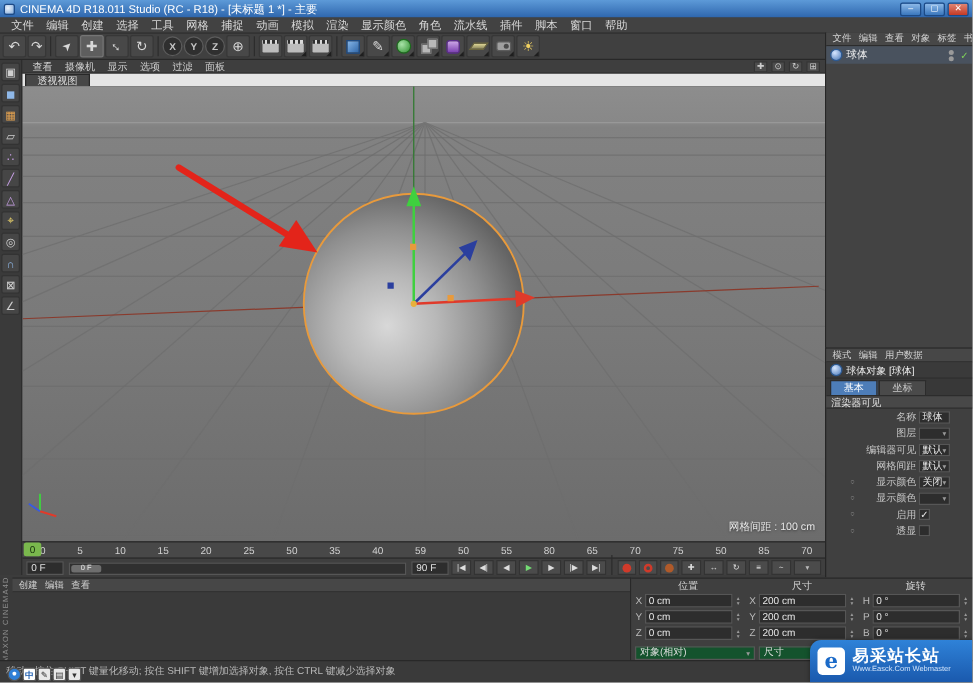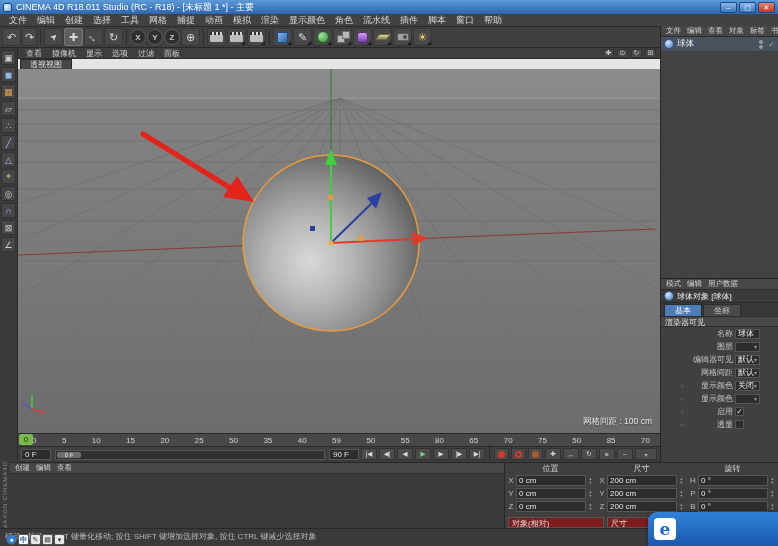--- a/index.html
+++ b/index.html
@@ -142,22 +142,22 @@
   .coords { left:505px; top:462px; width:273px; height:66px; background:#3f3f3f; border-top:1px solid #282828; font-size:8px; }
   .coord-cols { display:flex; }
   .ccol { width:91px; padding:1px 2px; }
   .chead { text-align:center; color:#d8d8d8; height:10px; line-height:10px; }
   .cfield { display:flex; align-items:center; gap:1px; height:13px; }
   .clabel { width:8px; text-align:center; color:#bbb; flex:none; }
   .cinput { flex:1; height:11px; background:#2d2d2d; border:1px solid #565656; color:#e8e8e8;
     padding:0 2px; line-height:9px; display:flex; align-items:center; }
   .spin { width:7px; display:flex; flex-direction:column; align-items:center; line-height:4px; font-size:4.5px; color:#9a9a9a; }
   .coord-bottom { display:flex; gap:3px; padding:2px 3px; align-items:center; }
-  .cdrop { height:11px; background:#7f1d1d; border:1px solid #565656; color:#ddd; display:flex;
-    align-items:flex-start; justify-content:space-between; padding:0 3px;flex-direction:column; }
+  .cdrop { height:11px; background:#14532d; border:1px solid #565656; color:#ddd; display:flex;
+    align-items:flex-end; justify-content:space-between; padding:0 3px; }
   .cdrop.w1 { width:96px; } .cdrop.w2 { width:80px; }
   .dcaret { color:#999; font-size:6px; margin-left:3px; }
   .apply-btn { margin-left:auto; width:52px; height:12px; background:#4d4d4d; border:1px solid #2e2e2e;
     color:#e0e0e0; font-size:8px; border-radius:2px; font-family:inherit; }
 
   
   .statusbar { left:0; top:528px; width:778px; height:18px; background:#3a3a3a; border-top:1px solid #282828;
     padding:2px 5px; color:#b8b8b8; font-size:8px; }
   .ime { left:6px; top:534px; height:11px; display:flex; gap:1px; position:absolute; }
   .ime .ико, .ime .ic { width:11px; height:11px; border:1px solid #555; background:#e8e8e8; color:#333;
@@ -681,15 +681,19 @@
   <div class="ime">
     <span class="ic">●</span>
     <span class="ic">中</span>
     <span class="ic">✎</span>
     <span class="ic">▤</span>
     <span class="ic">▾</span>
   </div>
 
   <div class="abs watermark">
     <span class="wm-logo">e</span>
+    <span class="wm-text">
+      <span class="wm-title">易采站长站</span>
+      <span class="wm-sub">Www.Easck.Com Webmaster</span>
+    </span>
   </div>
 
 </div>
 
 </body></html>

